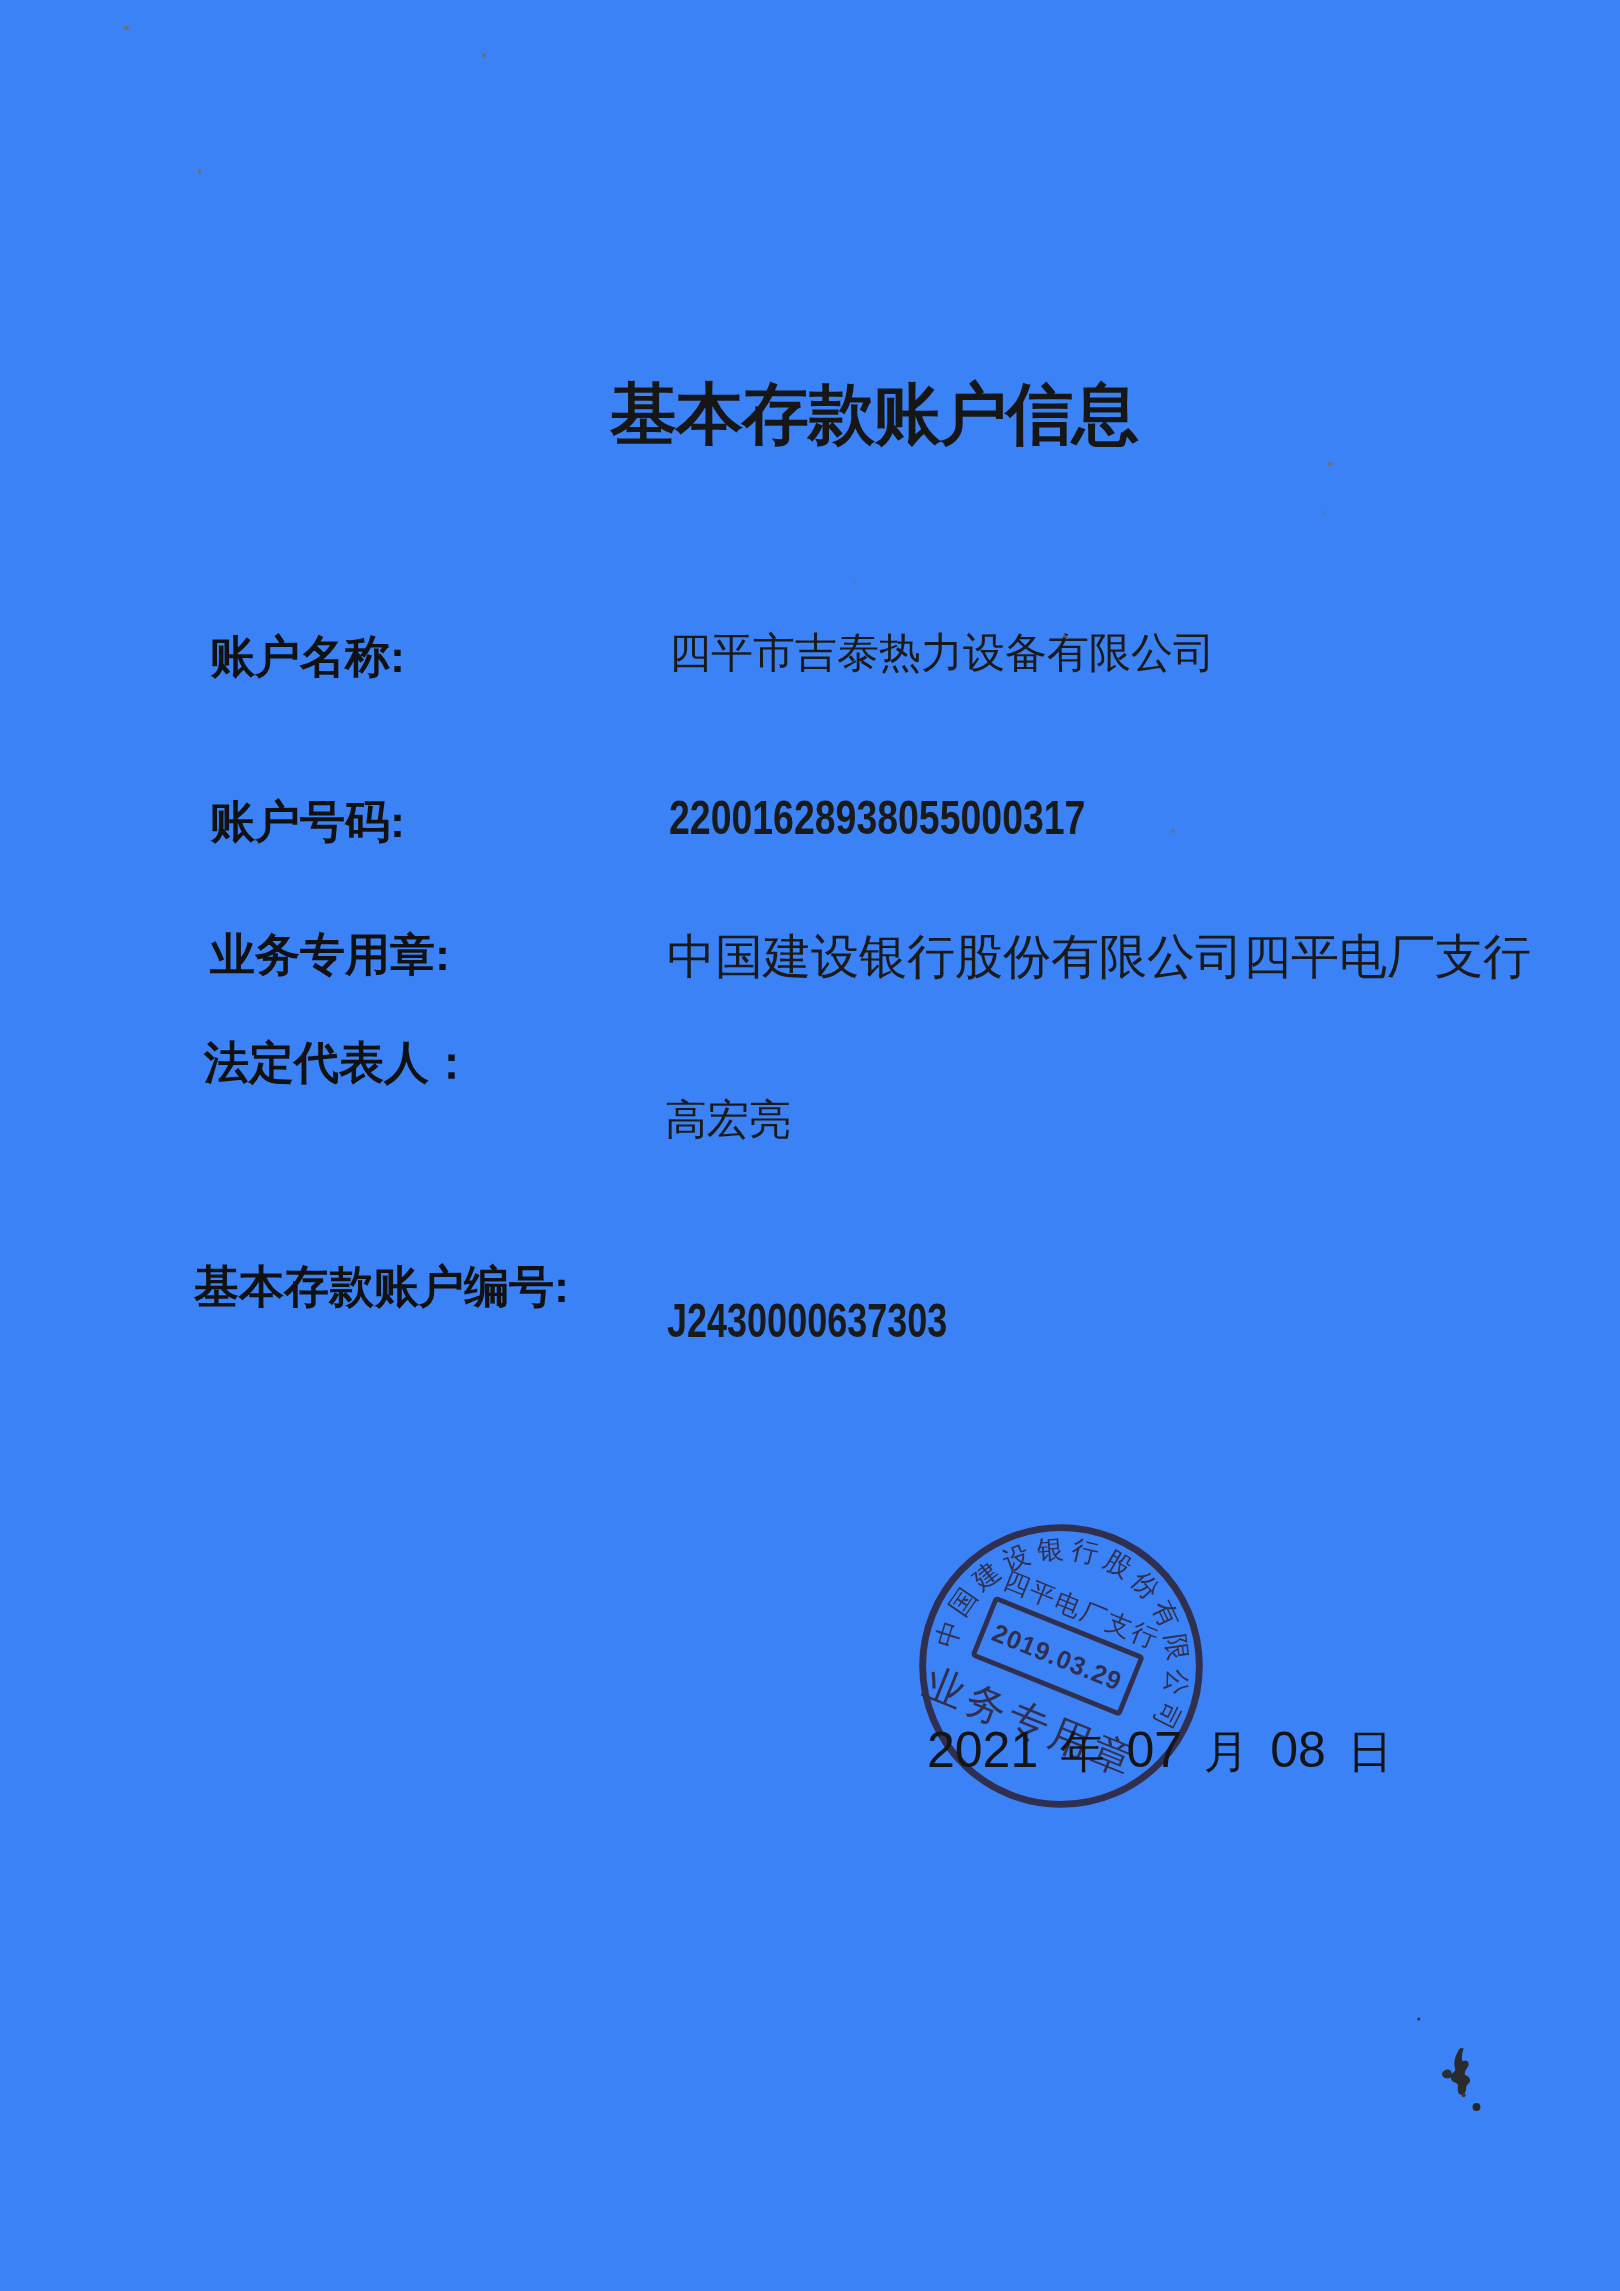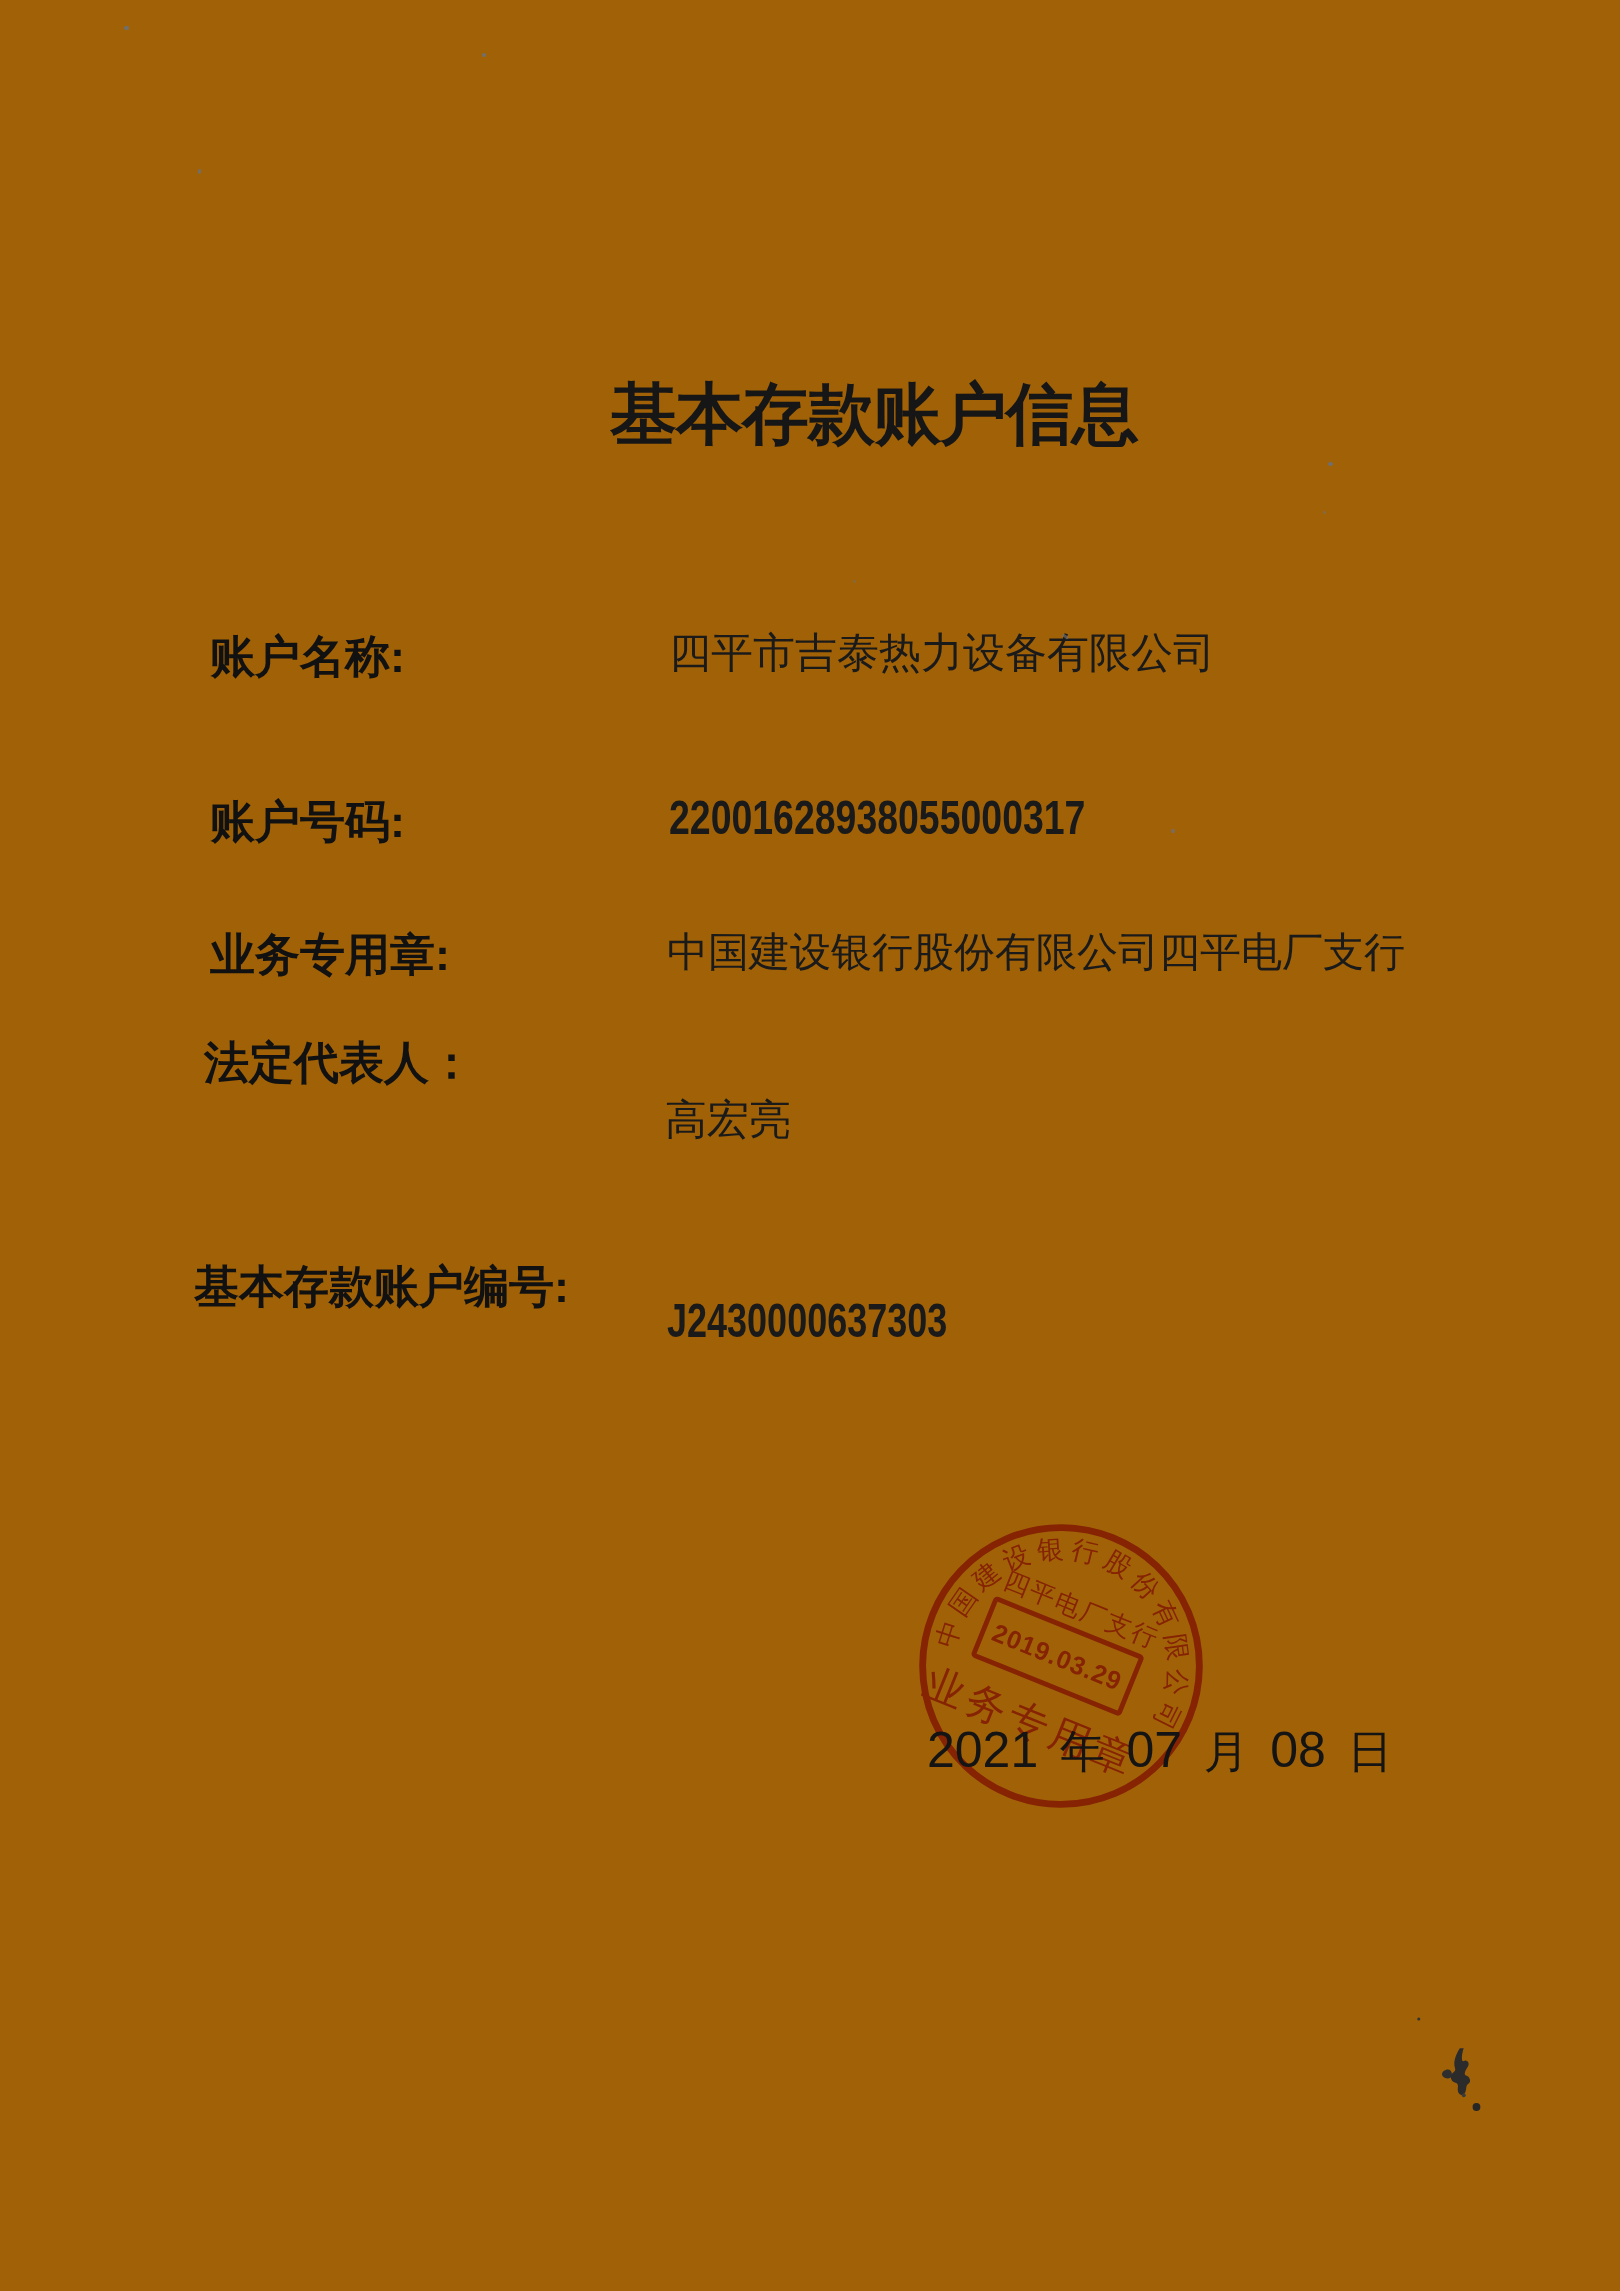--- a/index.html
+++ b/index.html
@@ -4,21 +4,21 @@
 <style>
   html, body {
     margin: 0;
     padding: 0;
     background: #ffffff;
   }
   .page {
     position: relative;
     width: 1620px;
     height: 2292px;
-    background: #a16207;
+    background: #3b82f6;
     overflow: hidden;
     font-family: "Liberation Sans", sans-serif;
     color: #1c1c1c;
   }
   .title {
     position: absolute;
     left: 610px;
     top: 369px;
     margin: 0;
     font-family: "Liberation Serif", serif;
@@ -99,21 +99,21 @@
 
   <div class="field-label" style="left:210px; top:627px;">账户名称:</div>
   <div class="field-value" style="left:669px; top:625px;">四平市吉泰热力设备有限公司</div>
 
   <div class="field-label" style="left:210px; top:792px;">账户号码:</div>
   <div class="field-value" style="left:669px; top:790px;">
     <span class="num num-20">22001628938055000317</span>
   </div>
 
   <div class="field-label" style="left:210px; top:925px;">业务专用章:</div>
-  <div class="field-value" style="left:667px; top:925px; font-size:41px;">中国建设银行股份有限公司四平电厂支行</div>
+  <div class="field-value" style="left:667px; top:925px; font-size:48px;">中国建设银行股份有限公司四平电厂支行</div>
 
   <div class="field-label" style="left:204px; top:1033px;">法定代表人：</div>
   <div class="field-value" style="left:665px; top:1092px;text-align:center;">高宏亮</div>
 
   <div class="field-label" style="left:194px; top:1257px;">基本存款账户编号:</div>
   <div class="field-value" style="left:667px; top:1293px;">
     <span class="num num-j">J2430000637303</span>
   </div>
 
   <svg class="stamp" viewBox="0 0 320 320" aria-hidden="true">

